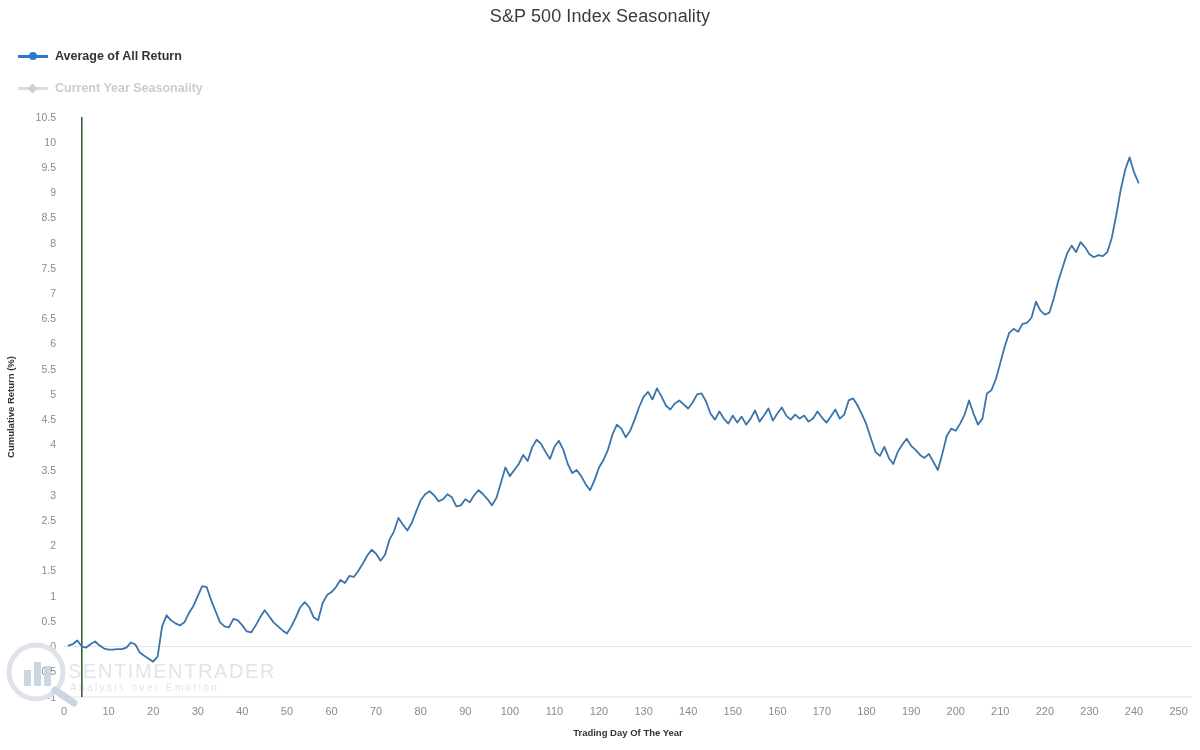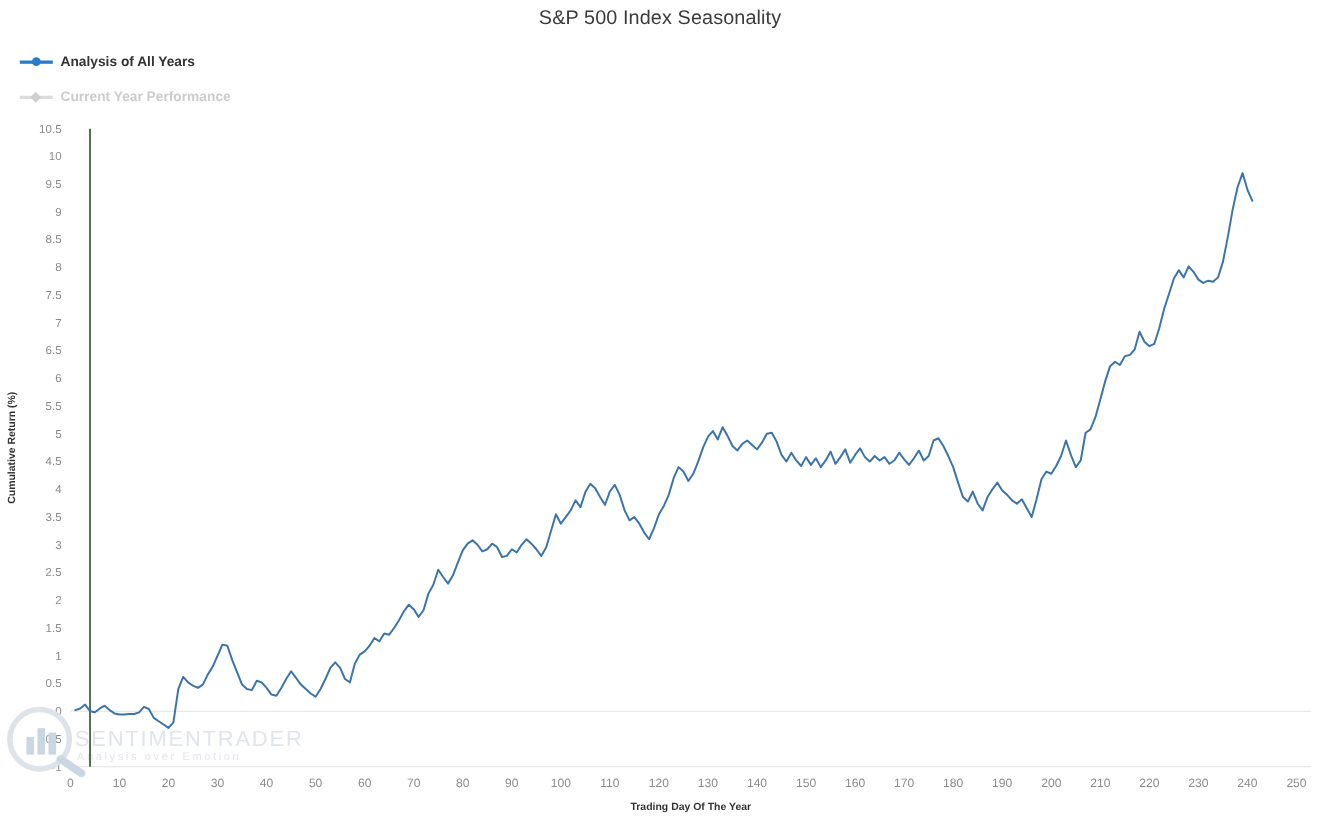--- a/index.html
+++ b/index.html
@@ -118,28 +118,28 @@
 <div id="chart-root">
 
   <div class="chart-title">S&amp;P 500 Index Seasonality</div>
 
   <div class="legend">
     <div class="legend-item active">
       <span class="legend-swatch">
         <span class="bar" style="background:#2b7ac9"></span>
         <span class="dot" style="background:#2b7ac9"></span>
       </span>
-      <span class="legend-label">Analysis of All Years</span>
+      <span class="legend-label">Average of All Return</span>
     </div>
     <div class="legend-item inactive">
       <span class="legend-swatch">
         <span class="bar" style="background:#dcdcdc"></span>
         <span class="diamond" style="background:#cfcfcf"></span>
       </span>
-      <span class="legend-label">Current Year Performance</span>
+      <span class="legend-label">Current Year Seasonality</span>
     </div>
   </div>
 
   <svg class="plot-svg" width="1200" height="750">
     <g id="y-ticks">
         <text class="ytick-label" x="56" y="700.5">-1</text>
         <text class="ytick-label" x="56" y="675.2826086956521">-0.5</text>
         <text class="ytick-label" x="56" y="650.0652173913044">0</text>
         <text class="ytick-label" x="56" y="624.8478260869565">0.5</text>
         <text class="ytick-label" x="56" y="599.6304347826087">1</text>

